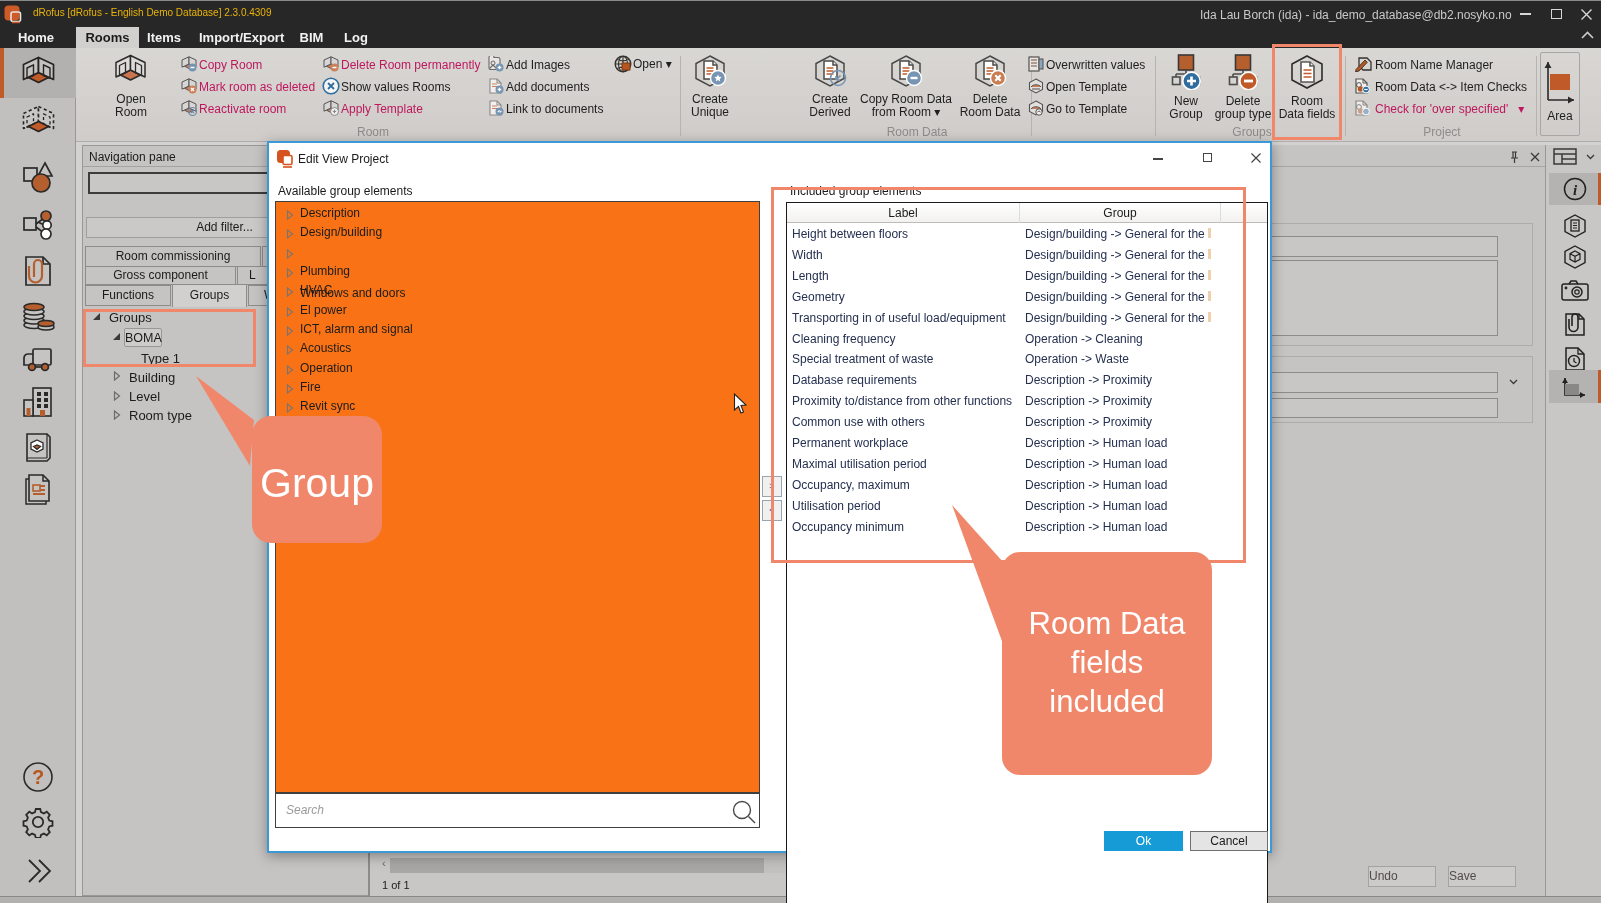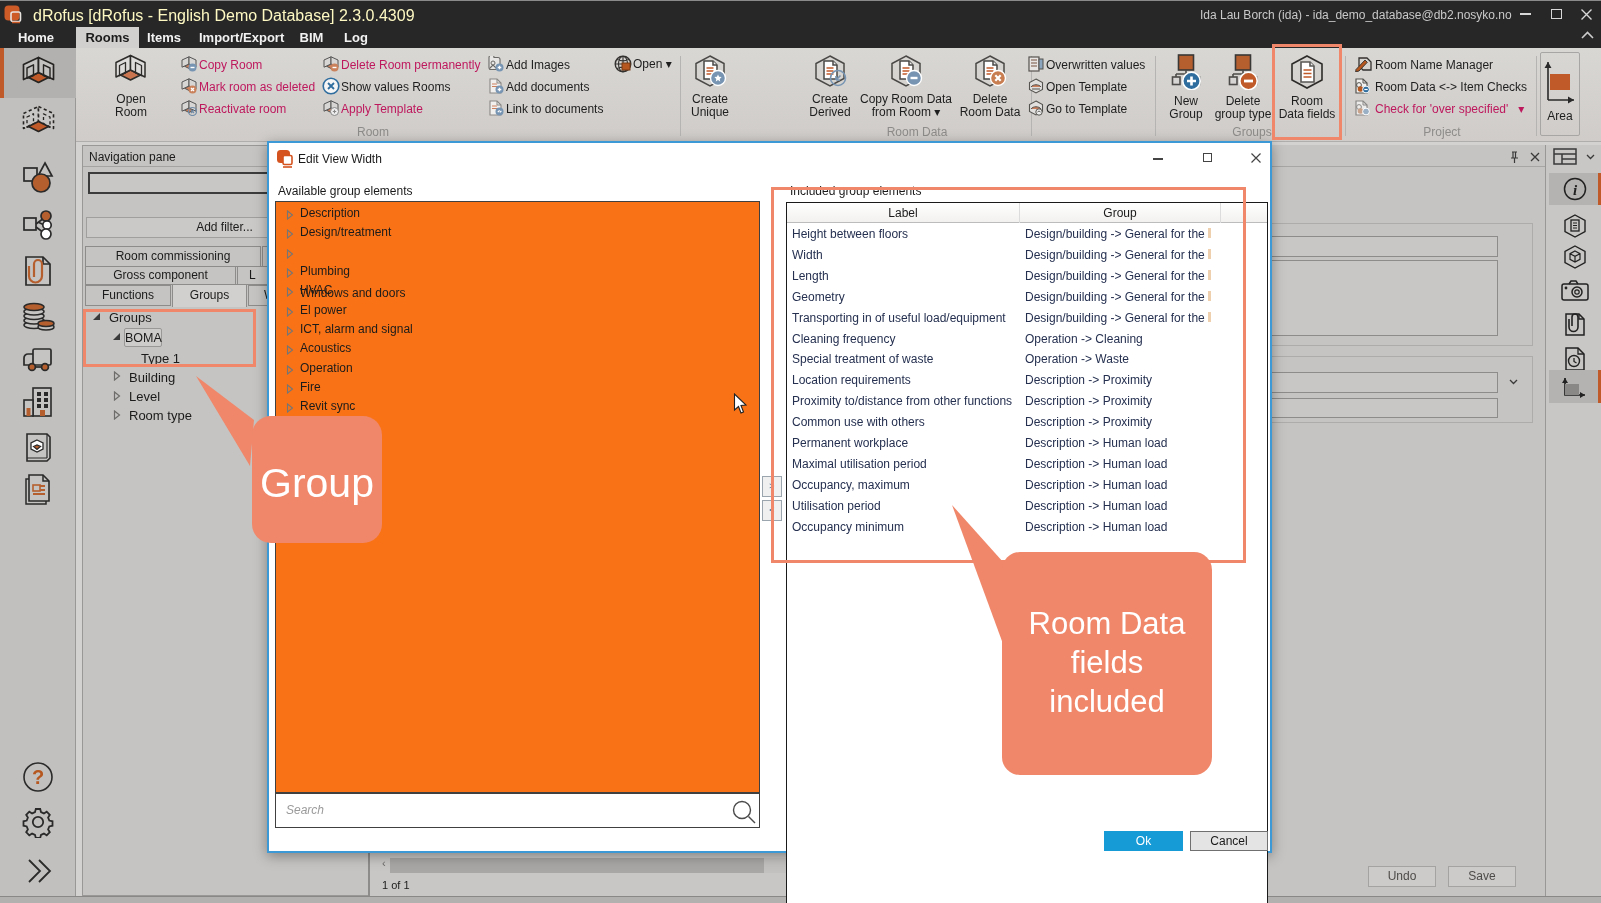--- a/index.html
+++ b/index.html
@@ -1,21 +1,21 @@
 <!DOCTYPE html>
 <html><head><meta charset="utf-8">
 <style>
 *{margin:0;padding:0;box-sizing:border-box;}
 html,body{width:1601px;height:903px;overflow:hidden;}
 body{font-family:"Liberation Sans",sans-serif;background:#d4d2d0;position:relative;}
 .abs{position:absolute;}
 .txt{white-space:nowrap;}
 
 #titlebar{left:0;top:0;width:1601px;height:48px;background:#272727;border-top:1px solid #8a8a8a;}
-#titlebar .title{left:33px;top:6px;font-size:16px;color:#fef9c3;}
+#titlebar .title{left:33px;top:6px;font-size:10px;color:#eab308;}
 #titlebar .user{left:1200px;top:7px;font-size:12px;color:#c9c9c9;}
 .menu{top:27px;height:21px;font-size:13px;font-weight:bold;color:#f2f2f2;line-height:21px;text-align:center;}
 #roomstab{left:76px;top:27px;width:63px;height:21px;background:#d2d0ce;color:#1b1b1b;font-weight:bold;font-size:13px;text-align:center;line-height:21px;}
 
 #ribbon{left:0;top:48px;width:1601px;height:94px;background:linear-gradient(#d9d7d4,#cfccc9);border-bottom:1px solid #b0aeac;}
 .rdiv{top:8px;height:80px;width:1px;background:#b6b4b2;}
 .glabel{top:77px;font-size:12px;color:#8e8c8a;text-align:center;width:120px;margin-left:-60px;}
 .bigbtn{top:6px;width:78px;height:84px;text-align:center;font-size:12px;color:#1e1e1e;}
 .bigbtn .cap{margin-top:2px;line-height:13px;}
 .srow{font-size:12px;color:#1e1e1e;height:16px;line-height:16px;}
@@ -28,21 +28,21 @@
 #navpane{left:82px;top:145px;width:290px;height:751px;background:#c6c4c2;border:1px solid #9a9896;}
 .npbtn{background:#cbc9c7;border:1px solid #a19f9d;font-size:12px;color:#1b1b1b;text-align:center;}
 .tab{background:#c6c4c2;border:1px solid #8e8c8a;font-size:12px;color:#1b1b1b;text-align:center;}
 .treetxt{font-size:13px;color:#1b1b1b;height:19px;line-height:19px;}
 
 #gridarea{left:368px;top:145px;width:607px;height:751px;background:#c9c7c5;border-left:2px double #8e8c8a;}
 
 #propspanel{left:975px;top:145px;width:570px;height:751px;background:#c6c4c2;border-left:1px solid #9a9896;}
 .gbox{border:1px solid #aeacaa;}
 .ibox{border:1px solid #8e8c8a;background:#c9c7c5;}
-.pbtn{background:#cdcbc9;border:1px solid #a5a3a1;font-size:12px;color:#4e4c4a;text-align:center;line-height:19px;}
+.pbtn{background:#cdcbc9;border:1px solid #a5a3a1;font-size:12px;color:#4e4c4a;text-align:left;line-height:19px;}
 
 #iconstrip{left:1545px;top:145px;width:56px;height:751px;background:#c9c7c5;border-left:1px solid #9a9896;}
 .isel{left:3px;width:53px;background:#b5b3b1;}
 .iselbar{right:0;width:4px;background:#c05a28;}
 
 #statusbar{left:0;top:896px;width:1601px;height:7px;background:#b3b1af;border-top:1px solid #8a8886;}
 
 #dialog{left:267px;top:141px;width:1005px;height:712px;background:#fff;border:2px solid #3c99d5;box-shadow:0 3px 12px rgba(0,0,0,0.35);}
 #dialog .dtitle{left:29px;top:9px;font-size:12px;color:#1a1a1a;}
 .treepanel{left:6px;top:58px;width:485px;height:592px;border:1px solid #404040;background:#f97316;}
@@ -597,37 +597,37 @@
 </div>
 
 <div id="statusbar" class="abs"></div>
 
 <div id="dialog" class="abs">
   <svg class="abs" style="left:8px;top:7px" width="17" height="18" viewBox="0 0 17 18">
       <rect x="0" y="0" width="13" height="13" rx="3.5" fill="#d4531e"></rect>
       <rect x="6" y="5.5" width="9" height="9" rx="1.5" fill="#fff" stroke="#d4531e" stroke-width="1.6"></rect>
       <path d="M6 17h9" stroke="#d4531e" stroke-width="1.6"></path>
     </svg>
-  <div class="abs dtitle txt">Edit View Width</div>
+  <div class="abs dtitle txt">Edit View Project</div>
   <div class="abs" style="left:884px;top:15px;width:10px;height:1.5px;background:#444;"></div>
   <div class="abs" style="left:934px;top:10px;width:9px;height:9px;border:1.3px solid #444;"></div>
   <svg class="abs" style="left:982px;top:10px" width="10" height="10">
       <path d="M0.5 0.5 L9.5 9.5 M9.5 0.5 L0.5 9.5" stroke="#444" stroke-width="1.2"></path>
     </svg>
   <div class="abs txt" style="left:9px;top:41px;font-size:12px;color:#1a1a1a;">Available group elements</div>
   <div class="abs txt" style="left:521px;top:41px;font-size:12px;color:#1a1a1a;">Included group elements</div>
   <div class="treepanel abs" id="availtree">
     <svg class="abs" style="left:10px;top:8px" width="8" height="10">
         <polygon points="1.5,1 6.5,5 1.5,9" fill="none" stroke="#757575" stroke-width="1.1"></polygon>
       </svg>
       <div class="abs dtree txt" style="left:24px;top:4px;">Description</div>
     <svg class="abs" style="left:10px;top:27px" width="8" height="10">
         <polygon points="1.5,1 6.5,5 1.5,9" fill="none" stroke="#757575" stroke-width="1.1"></polygon>
       </svg>
-      <div class="abs dtree txt" style="left:24px;top:23px;">Design/treatment</div>
+      <div class="abs dtree txt" style="left:24px;top:23px;">Design/building</div>
     <svg class="abs" style="left:10px;top:47px" width="8" height="10">
         <polygon points="1.5,1 6.5,5 1.5,9" fill="none" stroke="#757575" stroke-width="1.1"></polygon>
       </svg>
       <div class="abs dtree txt" style="left:24px;top:43px;margin-top:41px;">Windows and doors</div>
     <svg class="abs" style="left:10px;top:66px" width="8" height="10">
         <polygon points="1.5,1 6.5,5 1.5,9" fill="none" stroke="#757575" stroke-width="1.1"></polygon>
       </svg>
       <div class="abs dtree txt" style="left:24px;top:62px;">Plumbing</div>
     <svg class="abs" style="left:10px;top:85px" width="8" height="10">
         <polygon points="1.5,1 6.5,5 1.5,9" fill="none" stroke="#757575" stroke-width="1.1"></polygon>
@@ -680,21 +680,21 @@
     <div class="abs trow txt" style="left:5px;top:62.8px;">Length</div>
       <div class="abs trow txt" style="left:238px;top:62.8px;width:194px;overflow:hidden;">Design/building -&gt; General for the <span style="display:inline-block;width:3px;height:10px;background:#eecfae;"></span></div>
     <div class="abs trow txt" style="left:5px;top:83.7px;">Geometry</div>
       <div class="abs trow txt" style="left:238px;top:83.7px;width:194px;overflow:hidden;">Design/building -&gt; General for the <span style="display:inline-block;width:3px;height:10px;background:#eecfae;"></span></div>
     <div class="abs trow txt" style="left:5px;top:104.6px;width:228px;overflow:hidden;">Transporting in of useful load/equipment</div>
       <div class="abs trow txt" style="left:238px;top:104.6px;width:194px;overflow:hidden;">Design/building -&gt; General for the <span style="display:inline-block;width:3px;height:10px;background:#eecfae;"></span></div>
     <div class="abs trow txt" style="left:5px;top:125.5px;">Cleaning frequency</div>
       <div class="abs trow txt" style="left:238px;top:125.5px;">Operation -&gt; Cleaning</div>
     <div class="abs trow txt" style="left:5px;top:146.4px;">Special treatment of waste</div>
       <div class="abs trow txt" style="left:238px;top:146.4px;">Operation -&gt; Waste</div>
-    <div class="abs trow txt" style="left:5px;top:167.3px;">Location requirements</div>
+    <div class="abs trow txt" style="left:5px;top:167.3px;">Database requirements</div>
       <div class="abs trow txt" style="left:238px;top:167.3px;">Description -&gt; Proximity</div>
     <div class="abs trow txt" style="left:5px;top:188.2px;width:228px;overflow:hidden;">Proximity to/distance from other functions</div>
       <div class="abs trow txt" style="left:238px;top:188.2px;">Description -&gt; Proximity</div>
     <div class="abs trow txt" style="left:5px;top:209.1px;">Common use with others</div>
       <div class="abs trow txt" style="left:238px;top:209.1px;">Description -&gt; Proximity</div>
     <div class="abs trow txt" style="left:5px;top:230px;">Permanent workplace</div>
       <div class="abs trow txt" style="left:238px;top:230px;">Description -&gt; Human load</div>
     <div class="abs trow txt" style="left:5px;top:250.9px;">Maximal utilisation period</div>
       <div class="abs trow txt" style="left:238px;top:250.9px;">Description -&gt; Human load</div>
     <div class="abs trow txt" style="left:5px;top:271.8px;">Occupancy, maximum</div>

